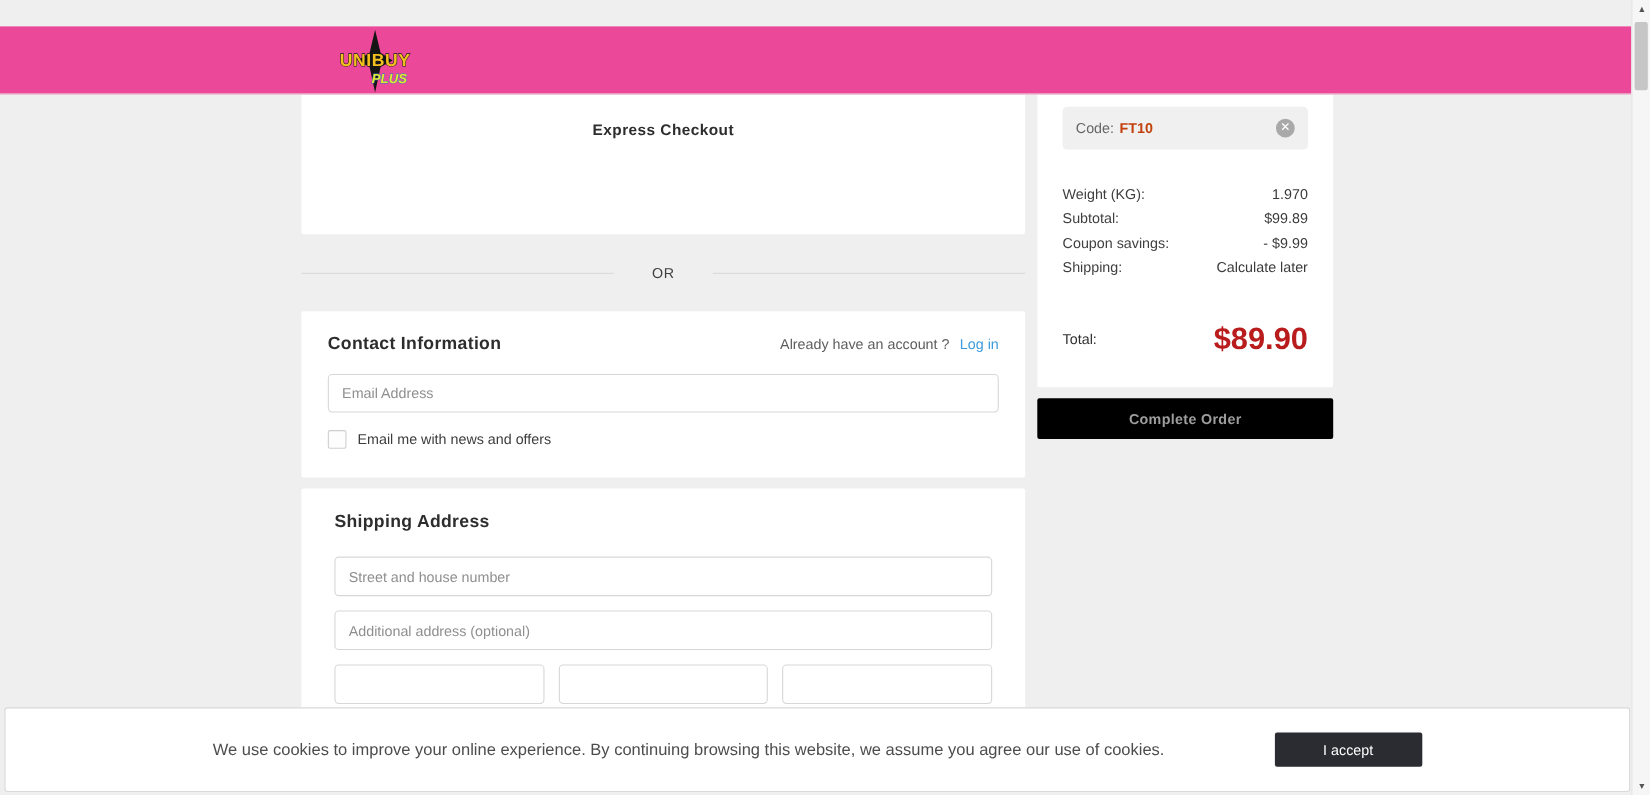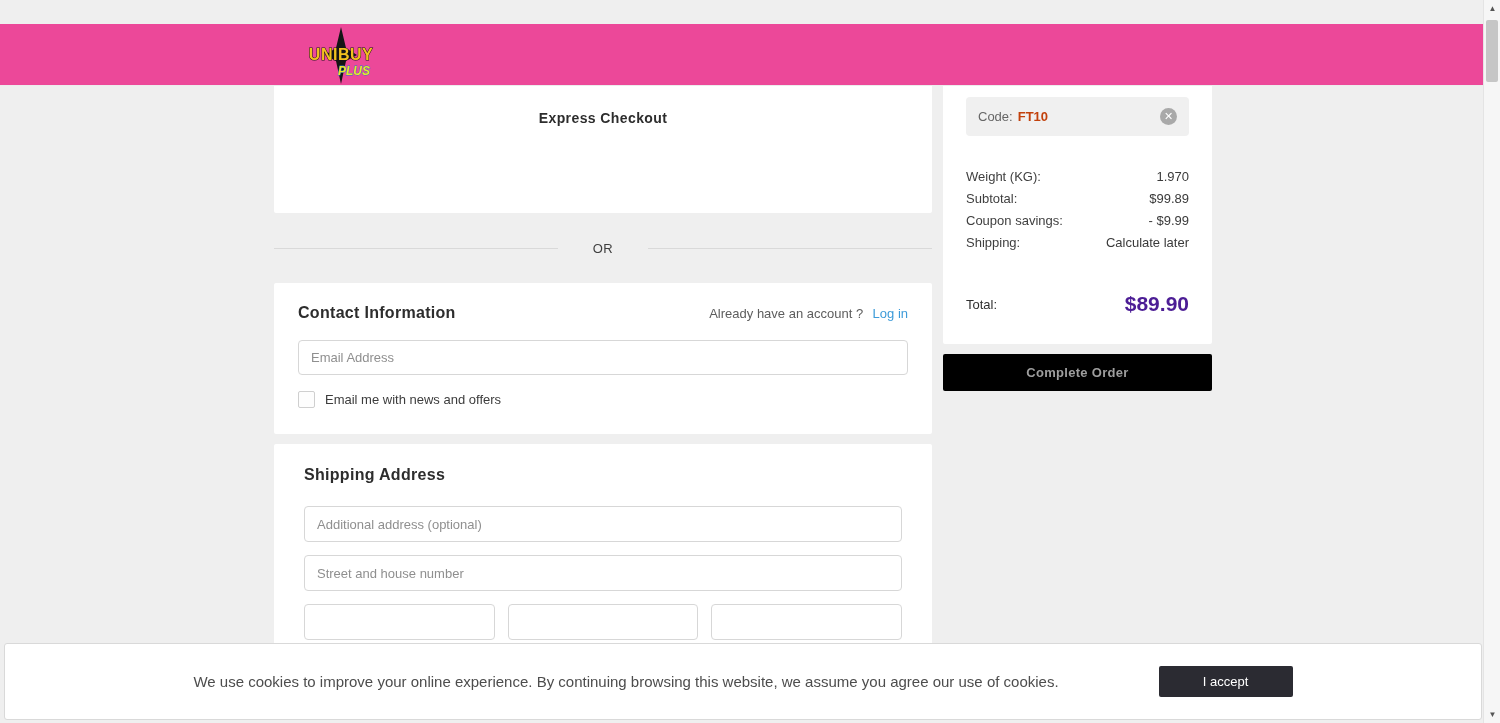--- a/index.html
+++ b/index.html
@@ -58,21 +58,21 @@
   .coupon-remove { margin-left:auto; width:17px; height:17px; border-radius:50%; background:#a9a9a9; color:#fff;
                    display:flex; align-items:center; justify-content:center; font-size:11px; line-height:1; cursor:pointer; }
 
   .summary-rows { margin-top:30px; }
   .summary-row { display:flex; justify-content:space-between; line-height:22px; }
   .summary-label { font-size:13px; color:#3f3f3f; }
   .summary-value { font-size:13px; color:#3a3a3a; }
 
   .total-row { display:flex; justify-content:space-between; align-items:center; margin-top:38px; }
   .total-label { font-size:13px; color:#2f2f2f; }
-  .total-value { font-size:21px; font-weight:700; color:#4c1d95; }
+  .total-value { font-size:28px; font-weight:700; color:#b91c1c; }
 
   .complete-order { margin-top:10px; width:100%; height:37px; border:none; border-radius:2px; background:#000000;
                     color:#9e9e9e; font-size:13px; font-weight:700; letter-spacing:.3px; cursor:pointer;
                     font-family:"Liberation Sans", sans-serif; }
 
   
   .cookie-banner { position:absolute; left:4px; right:18px; bottom:3px; height:77px; background:#ffffff;
                    border:1px solid #d9d9d9; border-radius:3px; display:flex; align-items:center;
                    justify-content:center; gap:100px; z-index:5; }
   .cookie-message { font-size:15px; color:#4d4d4d; }
@@ -127,24 +127,24 @@
       <input class="text-input email-input" type="text" placeholder="Email Address" style="">
       <div class="newsletter-row">
         <input type="checkbox" class="checkbox" style="">
         <span class="newsletter-label">Email me with news and offers</span>
       </div>
     </section>
 
     <section class="card shipping-card">
       <h3 class="section-title shipping-title">Shipping Address</h3>
       <div class="input-row full-row">
+        <input class="text-input" type="text" placeholder="Street and house number" style="">
+      </div>
+      <div class="input-row full-row">
         <input class="text-input" type="text" placeholder="Additional address (optional)" style="">
-      </div>
-      <div class="input-row full-row">
-        <input class="text-input" type="text" placeholder="Street and house number" style="">
       </div>
       <div class="input-row">
         <input class="text-input" type="text" style="">
         <input class="text-input" type="text" style="">
         <input class="text-input" type="text" style="">
       </div>
     </section>
 
   </div>
 

